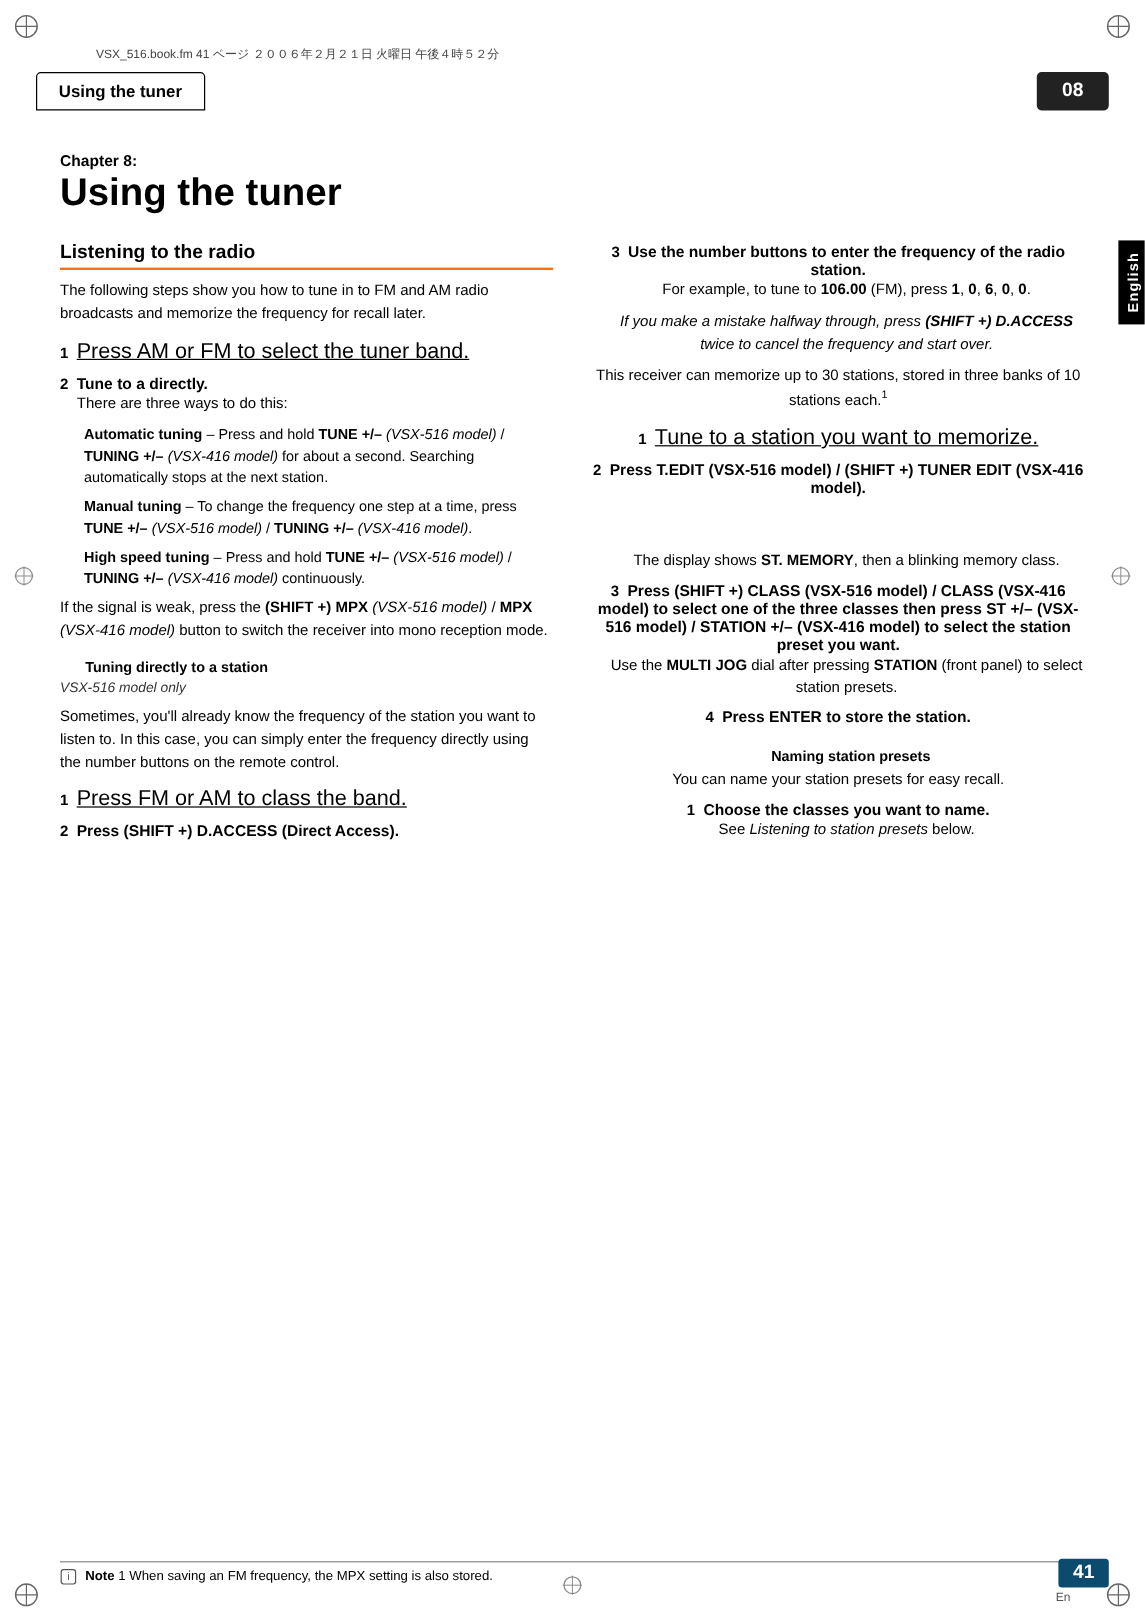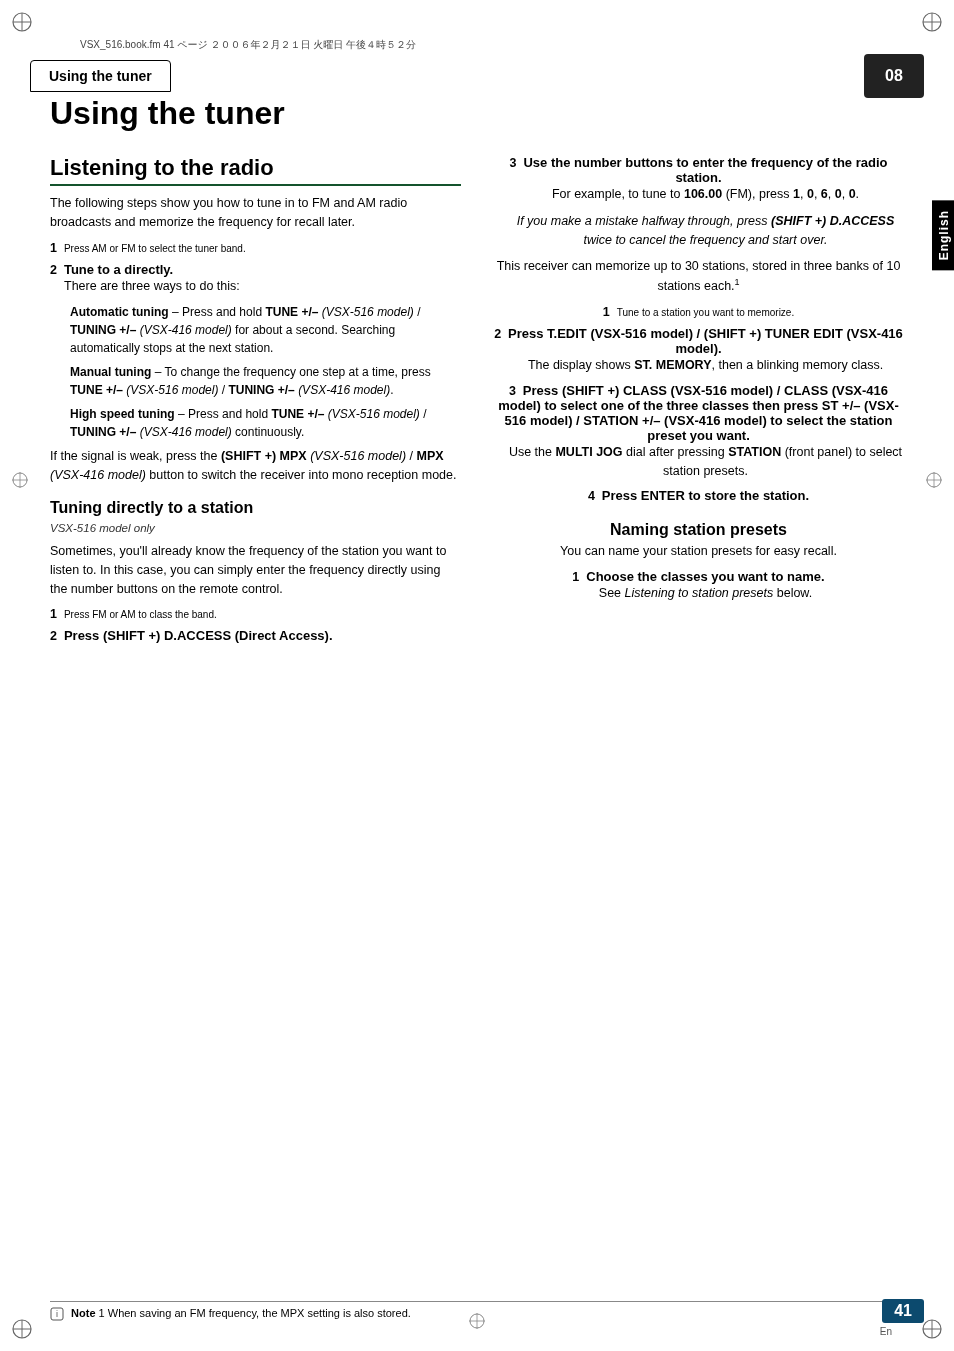--- a/index.html
+++ b/index.html
@@ -35,21 +35,21 @@
       display: flex;
       align-items: center;
     }
     .header-chapter-box {
       background: #222;
       color: #fff;
       font-size: 16px;
       font-weight: bold;
       padding: 4px 14px;
       border-radius: 4px;
-      height: 44px;
+      height: 32px;
       display: flex;
       align-items: center;
       min-width: 60px;
       justify-content: center;
     }
 
     
     .file-info {
       position: absolute;
       top: 38px;
@@ -107,64 +107,66 @@
       min-width: 0;
     }
     .col-right {
       flex: 1;
       min-width: 0;
       text-align: center;
     }
 
     
     .section-heading {
-      font-size: 22px;
-      font-weight: bold;
-      border-bottom: 2px solid #14532d;
+      font-size: 16px;
+      font-weight: bold;
+      border-bottom: 2px solid #f97316;
       padding-bottom: 3px;
       margin-bottom: 8px;
     }
 
     
     .body-text {
       font-size: 12.5px;
       line-height: 1.5;
       margin-bottom: 8px;
     }
 
     
     .step {
       margin-bottom: 6px;
     }
     .step-number {
       font-weight: bold;
       font-size: 12.5px;
     }
     .step-text {
-      font-size: 10px;
+      font-size: 18px;
       line-height: 1.5;
+      text-decoration: underline;
     }
 
     
     .tuning-item {
       margin-left: 20px;
       margin-bottom: 6px;
       font-size: 12px;
       line-height: 1.5;
     }
     .tuning-item-label {
       font-weight: bold;
     }
 
     
     .sub-heading {
-      font-size: 16px;
+      font-size: 12px;
       font-weight: bold;
       margin-top: 14px;
       margin-bottom: 3px;
+      margin-left: 21px;
     }
 
     
     b { font-weight: bold; }
     i { font-style: italic; }
 
     
     .note-box {
       position: absolute;
       bottom: 30px;
@@ -245,20 +247,21 @@
 <div class="file-info">VSX_516.book.fm  41 ページ  ２００６年２月２１日  火曜日  午後４時５２分</div>
 
 <div class="header-bar">
   <div class="header-title-box">Using the tuner</div>
   <div class="header-chapter-box">08</div>
 </div>
 
 <div class="english-tab">English</div>
 
 <div class="main-content">
+  <div class="chapter-label">Chapter 8:</div>
   <div class="chapter-title">Using the tuner</div>
 
   <div class="two-col">
 
     <div class="col-left">
 
       <div class="section-heading">Listening to the radio</div>
       <p class="body-text">The following steps show you how to tune in to FM and AM radio broadcasts and memorize the frequency for recall later.</p>
 
       <div class="step">
@@ -304,21 +307,21 @@
         <p class="body-text" style="margin-left:14px;font-style:italic;">If you make a mistake halfway through, press <b>(SHIFT +) D.ACCESS</b> twice to cancel the frequency and start over.</p>
       </div>
 
       <p class="body-text">This receiver can memorize up to 30 stations, stored in three banks of 10 stations each.<sup>1</sup></p>
 
       <div class="step">
         <span class="step-number">1 &nbsp;</span><span class="step-text">Tune to a station you want to memorize.</span>
       </div>
       <div class="step">
         <span class="step-number">2 &nbsp;</span><b>Press T.EDIT (VSX-516 model) / (SHIFT +) TUNER EDIT (VSX-416 model).</b>
-        <p class="body-text" style="margin-left:14px;">The display shows <b>ST. MEMORY</b>, then a blinking memory class.</p>
+        <p class="body-text" style="margin-left:14px;margin-top:44px;">The display shows <b>ST. MEMORY</b>, then a blinking memory class.</p>
       </div>
       <div class="step">
         <span class="step-number">3 &nbsp;</span><b>Press (SHIFT +) CLASS (VSX-516 model) / CLASS (VSX-416 model) to select one of the three classes then press ST +/– (VSX-516 model) / STATION +/– (VSX-416 model) to select the station preset you want.</b>
         <p class="body-text" style="margin-left:14px;">Use the <b>MULTI JOG</b> dial after pressing <b>STATION</b> (front panel) to select station presets.</p>
       </div>
       <div class="step">
         <span class="step-number">4 &nbsp;</span><b>Press ENTER to store the station.</b>
       </div>
 
       <div class="sub-heading" style="margin-top:18px;">Naming station presets</div>

